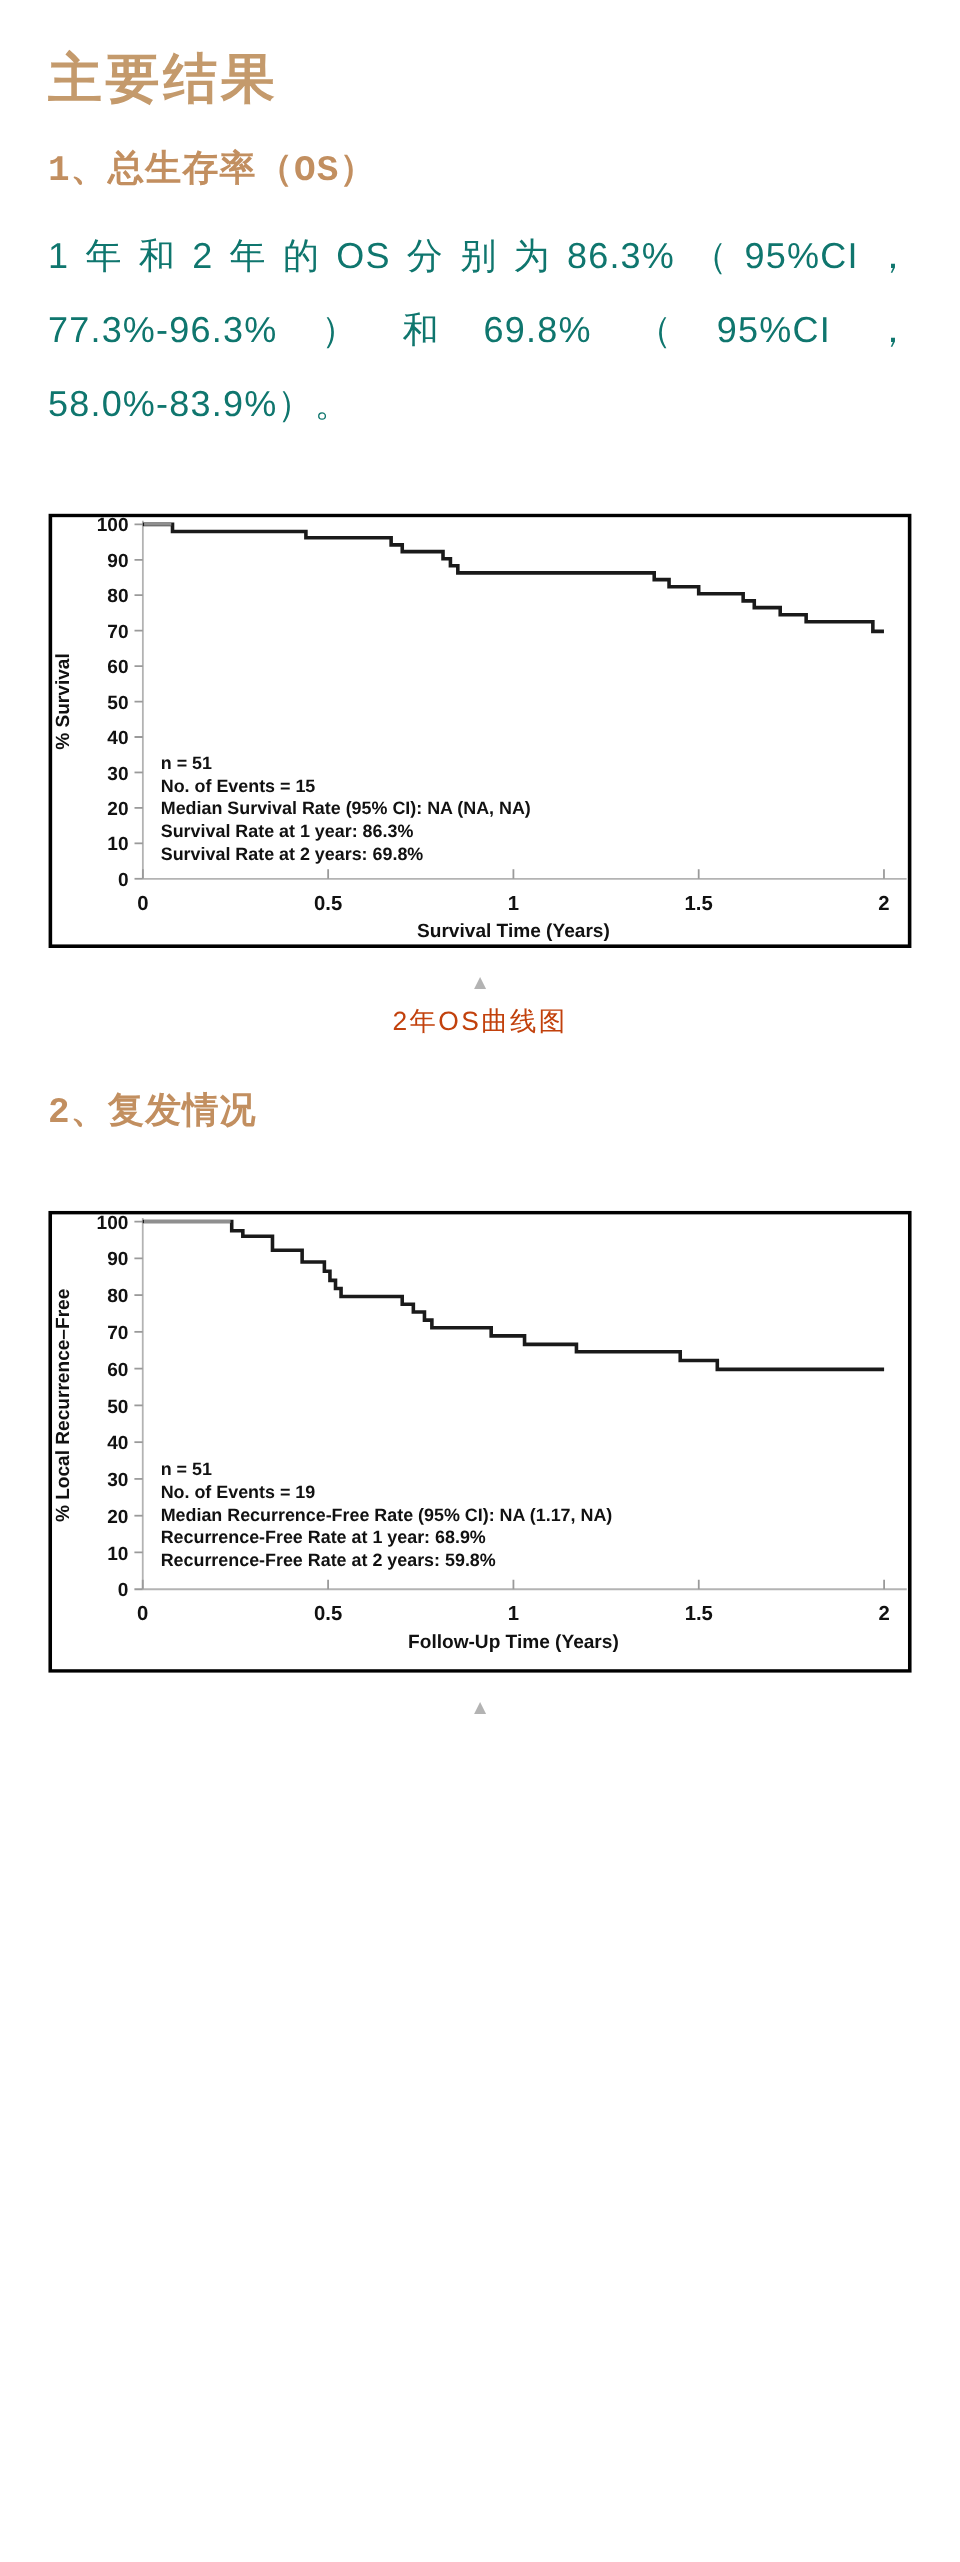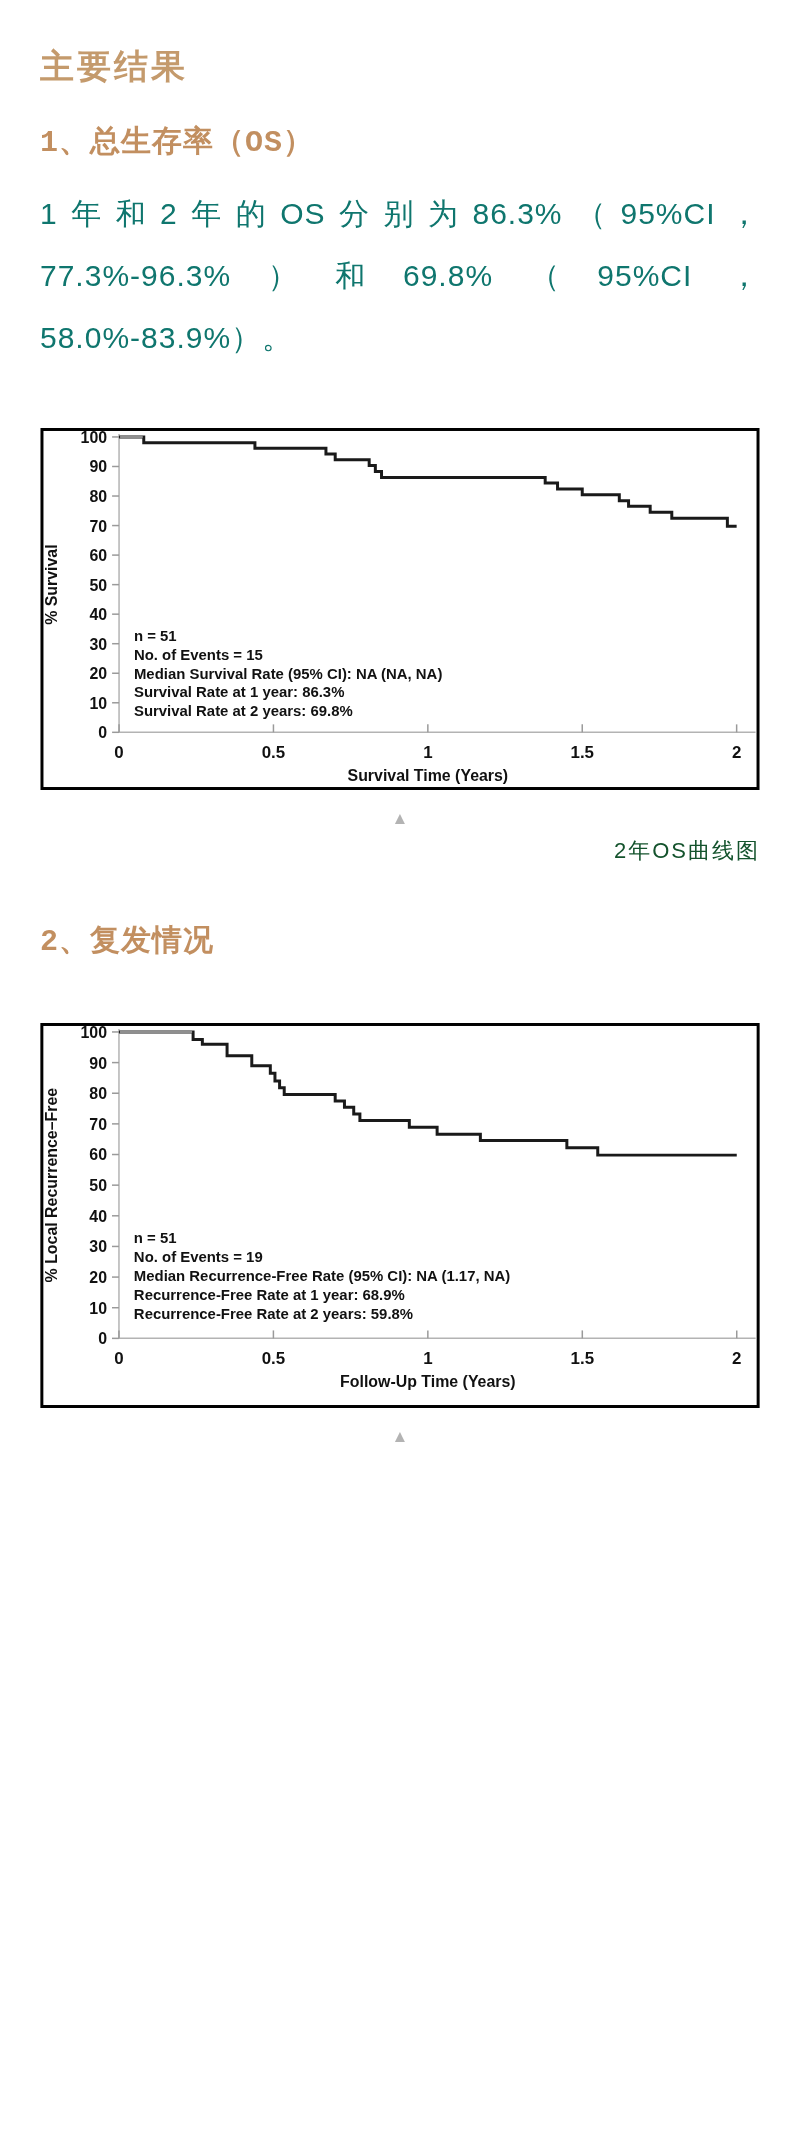--- a/index.html
+++ b/index.html
@@ -6,36 +6,36 @@
   body {
     width:800px;
     font-family:"Liberation Sans","DejaVu Sans",sans-serif;
     color:#1c1c1c;
   }
   .container { padding:0 40px 44px 40px; }
 
   .page-title {
     font-family:"DejaVu Serif","Liberation Serif",serif;
     color:#c49a6c;
-    font-size:34px;
+    font-size:45px;
     font-weight:700;
     letter-spacing:3px;
     margin:45px 0 0 0;
     line-height:42px;
   }
   .section-heading {
     color:#c28f60;
     font-size:30px;
     font-weight:700;
     margin:38px 0 0 0;
     line-height:36px;
     letter-spacing:1px;
     font-family:Liberation Mono, monospace;
   }
-  .section-heading.second { margin-top:58px; }
+  .section-heading.second { margin-top:44px; }
 
   .body-text {
     font-size:30px;
     line-height:62px;
     letter-spacing:1px;
     text-align:justify;
     margin:22px 0 0 0;
     color:#0f766e;
   }
   .body-text.p2 { margin-top:14px; }
@@ -51,22 +51,22 @@
   }
 
   .pointer {
     text-align:center;
     color:#b3b3b3;
     font-size:17px;
     line-height:18px;
     margin-top:20px;
   }
   .fig-caption {
-    text-align:right;
-    color:#14532d;
+    text-align:center;
+    color:#c2410c;
     font-size:22px;
     line-height:30px;
     letter-spacing:2px;
     margin-top:8px;
   }
 </style>
 </head>
 <body>
 
 <div class="container">

